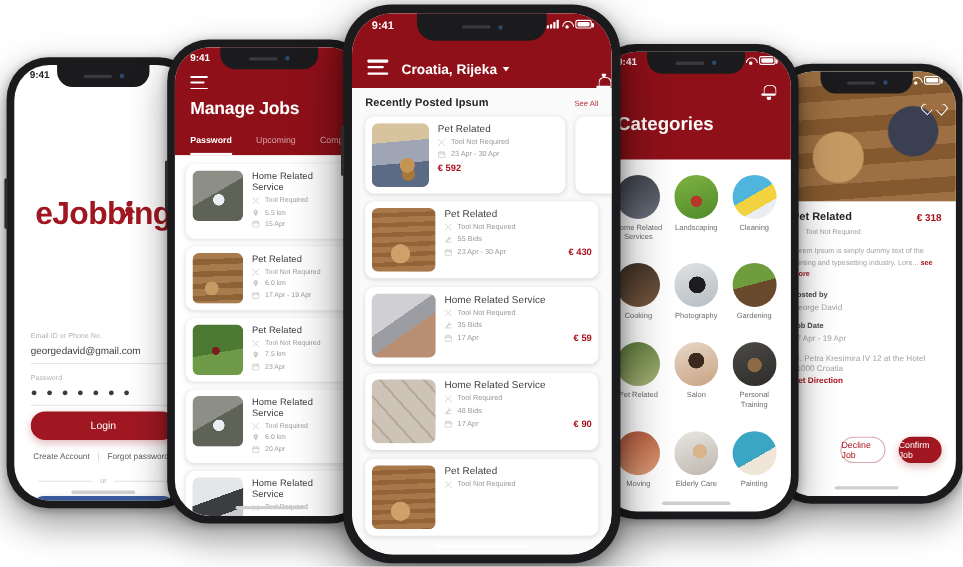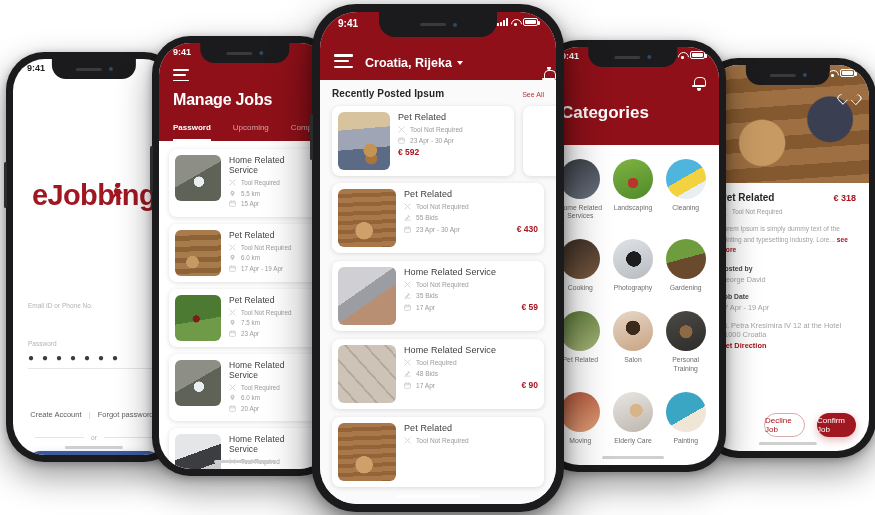--- a/index.html
+++ b/index.html
@@ -220,21 +220,21 @@
   .heart::before{left:0;transform:rotate(-45deg);transform-origin:0 100%;border-right:none;}
   .heart::after{right:0;transform:rotate(45deg);transform-origin:100% 100%;border-left:none;}
   #p5-body { padding: 9px 13px; }
   #p5 .d-title { font-size: 10px; font-weight:bold; color:#262626; }
   #p5 .d-price { font-size: 9px; color:#a8121d; font-weight:bold; }
   #p5 .d-desc { font-size: 6.6px; color:#a3a3a3; line-height:1.6; margin-top: 9px; }
   #p5 .d-desc .more { color:#a8121d; font-weight:bold; }
   .d-blk { margin-top: 9px; }
   .d-lab { font-size: 6.8px; color:#4a4a4a; font-weight:bold; margin-bottom: 3px; }
   .d-val { font-size: 7.4px; color:#a3a3a3; }
-  .d-acts { position:absolute; left:13px; right:13px; bottom: 14px; display:flex; gap: 12px; margin-left: 44px; }
+  .d-acts { position:absolute; left:13px; right:13px; bottom: 30px; display:flex; gap: 12px; margin-left: 44px; }
   .d-btn { flex:1; height: 24px; border-radius: 13px; display:flex; align-items:center; justify-content:center; font-size: 8px; }
   .d-btn.outline { border: 1px solid #d8a9ad; color:#a8121d; background:#fff; }
   .d-btn.solid { background:#a01722; color:#fff; box-shadow:0 3px 8px rgba(160,23,34,.3); }
 </style>
 </head>
 <body>
 
 <div class="stage">
 
   <div class="phone" id="p1">
@@ -248,26 +248,28 @@
         <span class="sb-right"></span>
       </div>
 
       <div class="logo-wrap">
         <span class="logo-txt">eJobbing</span>
         <span class="logo-run"></span>
       </div>
 
       <div class="fld" style="top:243px">
         <div class="fld-label">Email ID or Phone No.</div>
+        <div class="fld-value">georgedavid@gmail.com</div>
       </div>
       <div class="fld" style="top:281px">
         <div class="fld-label">Password</div>
         <div class="dots">● ● ● ● ● ● ●</div>
       </div>
 
+      <div class="btn-login">Login</div>
 
       <div class="links">
         <span>Create Account</span>
         <span class="sep">|</span>
         <span>Forgot password?</span>
       </div>
 
       <div class="ordiv">
         <span class="ln"></span>
         <span class="or">or</span>

